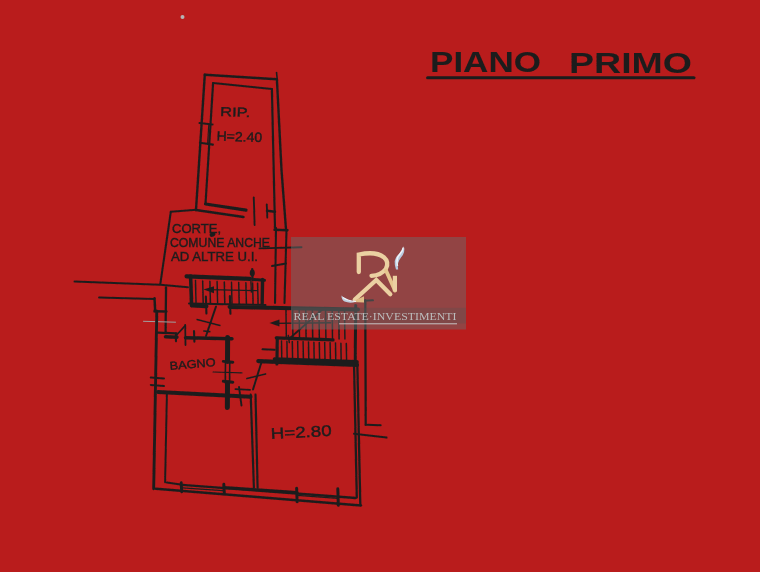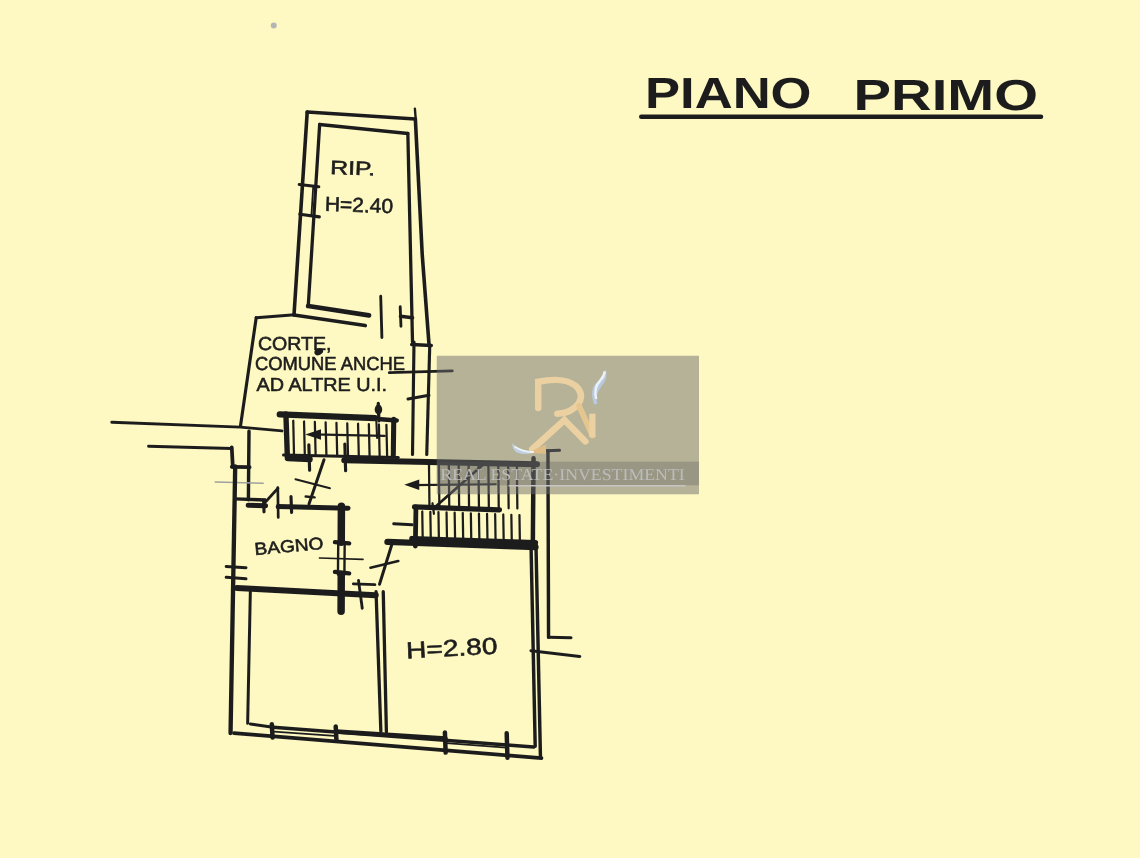--- a/index.html
+++ b/index.html
@@ -1,16 +1,16 @@
 <!DOCTYPE html>
 <html><head>
 <meta charset="utf-8">
 <style>
 html,body{margin:0;padding:0;background:#ffffff;}
-#page{position:relative;width:760px;height:572px;background:#fef9c3;overflow:hidden;
+#page{position:relative;width:760px;height:572px;background:#b91c1c;overflow:hidden;
 font-family:"Liberation Sans",sans-serif;}
 svg{position:absolute;left:0;top:0;}
 .hand{font-family:"Liberation Sans",sans-serif;fill:#1d1d1d;}
 .lbl{stroke:#1d1d1d !important;stroke-width:0.38px;}
 </style>
 </head>
 <body>
 <div id="page">
 <svg width="760" height="572" viewBox="0 0 760 572">
 <defs>

